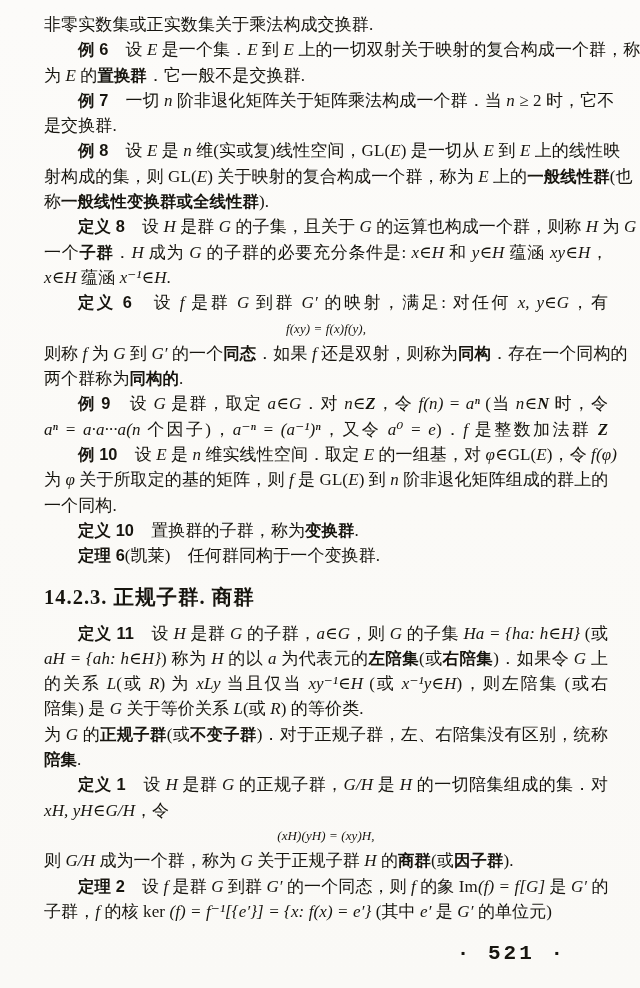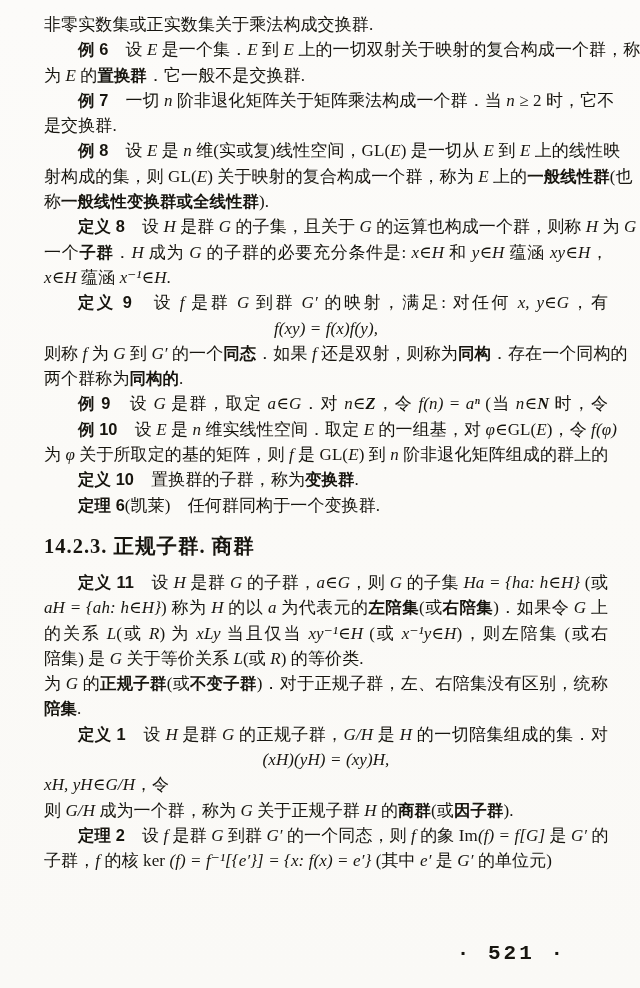--- a/index.html
+++ b/index.html
@@ -34,21 +34,21 @@
     text-align-last: left;
     white-space: normal;
   }
   .line.first {
     text-indent: 2em;
   }
   .line.formula {
     text-align: right;
     text-align-last: center;
     text-indent: 0;
-    font-size: 17px;
+    font-size: 13px;
   }
   .line.heading {
     font-size: 20.5px;
     line-height: 30px;
     margin: 13px 0 9px 0;
     text-align-last: left;
     letter-spacing: 1px;
     font-weight: 700;
   }
   .seg { }
@@ -84,36 +84,38 @@
       <div class="line first"><span class="seg b">例 6</span><span class="seg">　设 </span><span class="seg i">E</span><span class="seg"> 是一个集．</span><span class="seg i">E</span><span class="seg"> 到 </span><span class="seg i">E</span><span class="seg"> 上的一切双射关于映射的复合构成一个群，称</span></div>
       <div class="line last"><span class="seg">为 </span><span class="seg i">E</span><span class="seg"> 的</span><span class="seg b">置换群</span><span class="seg">．它一般不是交换群.</span></div>
       <div class="line first"><span class="seg b">例 7</span><span class="seg">　一切 </span><span class="seg i">n</span><span class="seg"> 阶非退化矩阵关于矩阵乘法构成一个群．当 </span><span class="seg i">n</span><span class="seg"> ≥ 2 时，它不</span></div>
       <div class="line last"><span class="seg">是交换群.</span></div>
       <div class="line first"><span class="seg b">例 8</span><span class="seg">　设 </span><span class="seg i">E</span><span class="seg"> 是 </span><span class="seg i">n</span><span class="seg"> 维(实或复)线性空间，GL(</span><span class="seg i">E</span><span class="seg">) 是一切从 </span><span class="seg i">E</span><span class="seg"> 到 </span><span class="seg i">E</span><span class="seg"> 上的线性映</span></div>
       <div class="line"><span class="seg">射构成的集，则 GL(</span><span class="seg i">E</span><span class="seg">) 关于映射的复合构成一个群，称为 </span><span class="seg i">E</span><span class="seg"> 上的</span><span class="seg b">一般线性群</span><span class="seg">(也</span></div>
       <div class="line last"><span class="seg">称</span><span class="seg b">一般线性变换群或全线性群</span><span class="seg">).</span></div>
       <div class="line first"><span class="seg b">定义 8</span><span class="seg">　设 </span><span class="seg i">H</span><span class="seg"> 是群 </span><span class="seg i">G</span><span class="seg"> 的子集，且关于 </span><span class="seg i">G</span><span class="seg"> 的运算也构成一个群，则称 </span><span class="seg i">H</span><span class="seg"> 为 </span><span class="seg i">G</span><span class="seg"> 的</span></div>
       <div class="line"><span class="seg">一个</span><span class="seg b">子群</span><span class="seg">．</span><span class="seg i">H</span><span class="seg"> 成为 </span><span class="seg i">G</span><span class="seg"> 的子群的必要充分条件是: </span><span class="seg i">x∈H</span><span class="seg"> 和 </span><span class="seg i">y∈H</span><span class="seg"> 蕴涵 </span><span class="seg i">xy∈H</span><span class="seg">，</span></div>
       <div class="line last"><span class="seg i">x∈H</span><span class="seg"> 蕴涵 </span><span class="seg i">x⁻¹∈H</span><span class="seg">.</span></div>
-      <div class="line first"><span class="seg b">定义 9</span><span class="seg">　设 </span><span class="seg i">f</span><span class="seg"> 是群 </span><span class="seg i">G</span><span class="seg"> 到群 </span><span class="seg i">G′</span><span class="seg"> 的映射，满足: 对任何 </span><span class="seg i">x, y∈G</span><span class="seg">，有</span></div>
+      <div class="line first"><span class="seg b">定义 6</span><span class="seg">　设 </span><span class="seg i">f</span><span class="seg"> 是群 </span><span class="seg i">G</span><span class="seg"> 到群 </span><span class="seg i">G′</span><span class="seg"> 的映射，满足: 对任何 </span><span class="seg i">x, y∈G</span><span class="seg">，有</span></div>
       <div class="line formula"><span class="seg i">f(xy) = f(x)f(y),</span></div>
       <div class="line"><span class="seg">则称 </span><span class="seg i">f</span><span class="seg"> 为 </span><span class="seg i">G</span><span class="seg"> 到 </span><span class="seg i">G′</span><span class="seg"> 的一个</span><span class="seg b">同态</span><span class="seg">．如果 </span><span class="seg i">f</span><span class="seg"> 还是双射，则称为</span><span class="seg b">同构</span><span class="seg">．存在一个同构的</span></div>
       <div class="line last"><span class="seg">两个群称为</span><span class="seg b">同构的</span><span class="seg">.</span></div>
       <div class="line first"><span class="seg b">例 9</span><span class="seg">　设 </span><span class="seg i">G</span><span class="seg"> 是群，取定 </span><span class="seg i">a∈G</span><span class="seg">．对 </span><span class="seg i">n∈</span><span class="seg b i">Z</span><span class="seg">，令 </span><span class="seg i">f(n) = aⁿ</span><span class="seg"> (当 </span><span class="seg i">n∈</span><span class="seg b i">N</span><span class="seg"> 时，令</span></div>
+      <div class="line"><span class="seg i">aⁿ = a·a···a(n</span><span class="seg"> 个因子)，</span><span class="seg i">a⁻ⁿ = (a⁻¹)ⁿ</span><span class="seg">，又令 </span><span class="seg i">a⁰ = e</span><span class="seg">)．</span><span class="seg i">f</span><span class="seg"> 是整数加法群 </span><span class="seg b i">Z</span></div>
       <div class="line first"><span class="seg b">例 10</span><span class="seg">　设 </span><span class="seg i">E</span><span class="seg"> 是 </span><span class="seg i">n</span><span class="seg"> 维实线性空间．取定 </span><span class="seg i">E</span><span class="seg"> 的一组基，对 </span><span class="seg i">φ∈</span><span class="seg">GL(</span><span class="seg i">E</span><span class="seg">)，令 </span><span class="seg i">f(φ)</span></div>
       <div class="line"><span class="seg">为 </span><span class="seg i">φ</span><span class="seg"> 关于所取定的基的矩阵，则 </span><span class="seg i">f</span><span class="seg"> 是 GL(</span><span class="seg i">E</span><span class="seg">) 到 </span><span class="seg i">n</span><span class="seg"> 阶非退化矩阵组成的群上的</span></div>
+      <div class="line last"><span class="seg">一个同构.</span></div>
       <div class="line first last"><span class="seg b">定义 10</span><span class="seg">　置换群的子群，称为</span><span class="seg b">变换群</span><span class="seg">.</span></div>
       <div class="line first last"><span class="seg b">定理 6</span><span class="seg">(凯莱)　任何群同构于一个变换群.</span></div>
       <div class="line heading last"><span class="seg">14.2.3. 正规子群. 商群</span></div>
       <div class="line first"><span class="seg b">定义 11</span><span class="seg">　设 </span><span class="seg i">H</span><span class="seg"> 是群 </span><span class="seg i">G</span><span class="seg"> 的子群，</span><span class="seg i">a∈G</span><span class="seg">，则 </span><span class="seg i">G</span><span class="seg"> 的子集 </span><span class="seg i">Ha = {ha: h∈H}</span><span class="seg"> (或</span></div>
       <div class="line"><span class="seg i">aH = {ah: h∈H}</span><span class="seg">) 称为 </span><span class="seg i">H</span><span class="seg"> 的以 </span><span class="seg i">a</span><span class="seg"> 为代表元的</span><span class="seg b">左陪集</span><span class="seg">(或</span><span class="seg b">右陪集</span><span class="seg">)．如果令 </span><span class="seg i">G</span><span class="seg"> 上</span></div>
       <div class="line"><span class="seg">的关系 </span><span class="seg i">L</span><span class="seg">(或 </span><span class="seg i">R</span><span class="seg">) 为 </span><span class="seg i">xLy</span><span class="seg"> 当且仅当 </span><span class="seg i">xy⁻¹∈H</span><span class="seg"> (或 </span><span class="seg i">x⁻¹y∈H</span><span class="seg">)，则左陪集 (或右</span></div>
       <div class="line last"><span class="seg">陪集) 是 </span><span class="seg i">G</span><span class="seg"> 关于等价关系 </span><span class="seg i">L</span><span class="seg">(或 </span><span class="seg i">R</span><span class="seg">) 的等价类.</span></div>
       <div class="line last"><span class="seg">为 </span><span class="seg i">G</span><span class="seg"> 的</span><span class="seg b">正规子群</span><span class="seg">(或</span><span class="seg b">不变子群</span><span class="seg">)．对于正规子群，左、右陪集没有区别，统称</span><span class="seg b">陪集</span><span class="seg">.</span></div>
       <div class="line first"><span class="seg b">定义 1</span><span class="seg">　设 </span><span class="seg i">H</span><span class="seg"> 是群 </span><span class="seg i">G</span><span class="seg"> 的正规子群，</span><span class="seg i">G/H</span><span class="seg"> 是 </span><span class="seg i">H</span><span class="seg"> 的一切陪集组成的集．对</span></div>
+      <div class="line last"><span class="seg i">xH, yH∈G/H</span><span class="seg">，令</span></div>
       <div class="line formula"><span class="seg i">(xH)(yH) = (xy)H,</span></div>
-      <div class="line last"><span class="seg i">xH, yH∈G/H</span><span class="seg">，令</span></div>
       <div class="line last"><span class="seg">则 </span><span class="seg i">G/H</span><span class="seg"> 成为一个群，称为 </span><span class="seg i">G</span><span class="seg"> 关于正规子群 </span><span class="seg i">H</span><span class="seg"> 的</span><span class="seg b">商群</span><span class="seg">(或</span><span class="seg b">因子群</span><span class="seg">).</span></div>
       <div class="line first"><span class="seg b">定理 2</span><span class="seg">　设 </span><span class="seg i">f</span><span class="seg"> 是群 </span><span class="seg i">G</span><span class="seg"> 到群 </span><span class="seg i">G′</span><span class="seg"> 的一个同态，则 </span><span class="seg i">f</span><span class="seg"> 的象 Im</span><span class="seg i">(f) = f[G]</span><span class="seg"> 是 </span><span class="seg i">G′</span><span class="seg"> 的</span></div>
       <div class="line last"><span class="seg">子群，</span><span class="seg i">f</span><span class="seg"> 的核 ker </span><span class="seg i">(f) = f⁻¹[{e′}] = {x: f(x) = e′}</span><span class="seg"> (其中 </span><span class="seg i">e′</span><span class="seg"> 是 </span><span class="seg i">G′</span><span class="seg"> 的单位元)</span></div>
     </div>
   <div class="pageno">· 521 ·</div>
 </div>
 
 </body></html>

